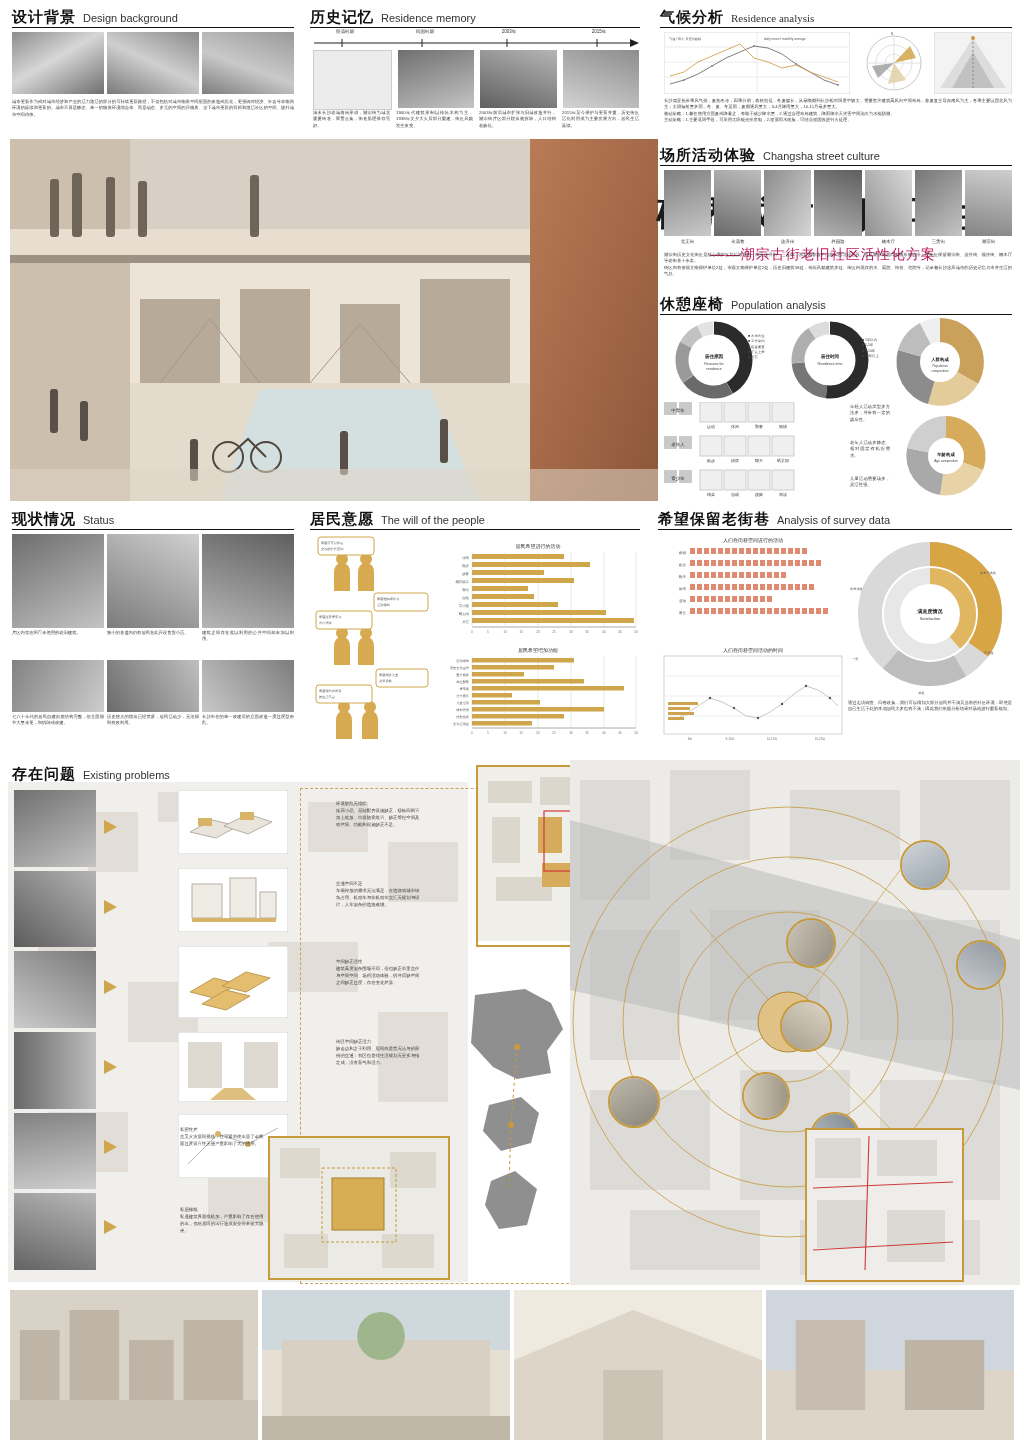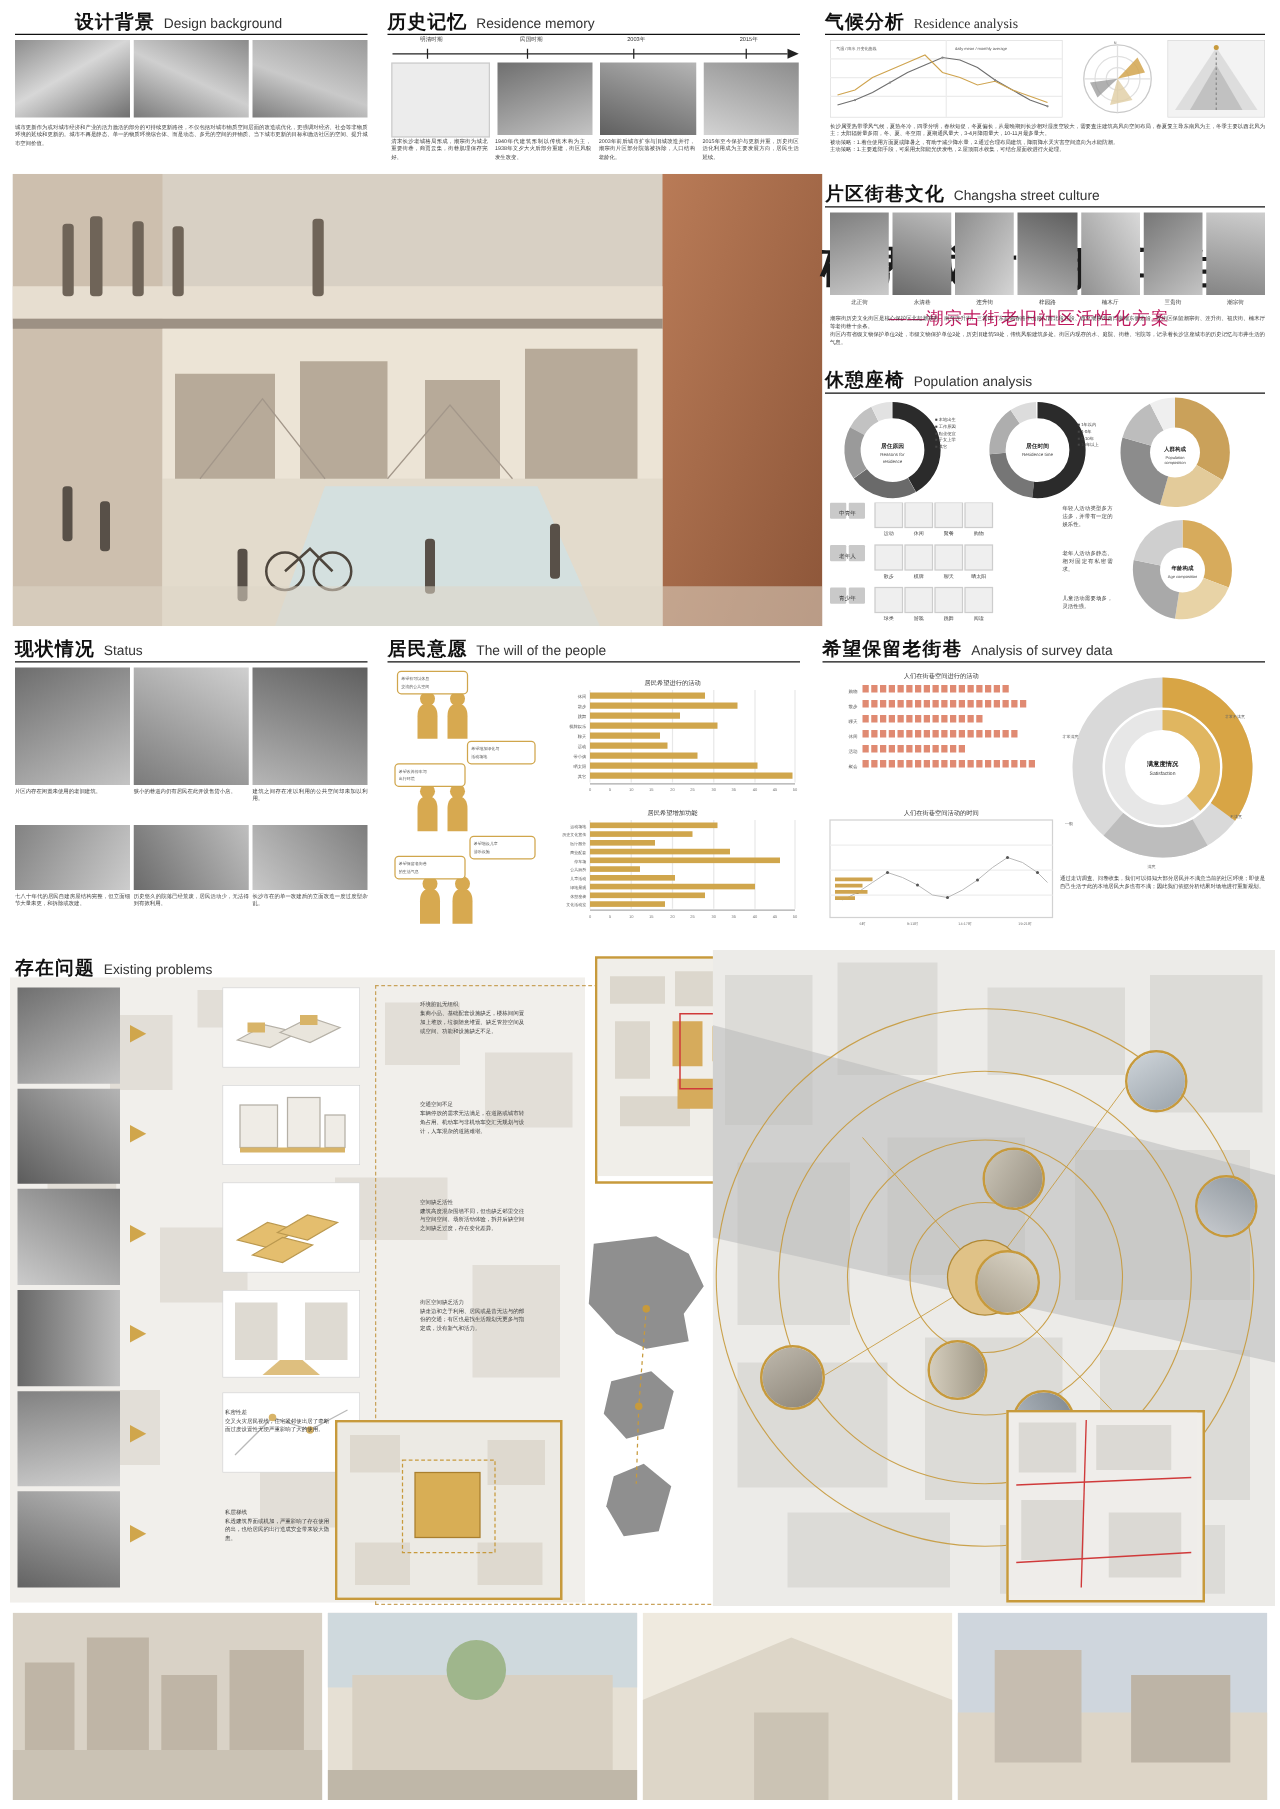--- a/index.html
+++ b/index.html
@@ -24,21 +24,21 @@
   .bottomrow{position:absolute;left:10px;top:1290px;width:1004px;height:150px;display:flex;gap:4px;}
   .bottomrow>div{flex:1;overflow:hidden;}
   .divtext{position:absolute;font-size:4.4px;line-height:1.6;color:#3c3c3c;writing-mode:horizontal-tb;}
   .panelbox{position:absolute;border:1px solid #cfcfcf;background:#fff;}
 </style>
 </head>
 <body>
 
 <div class="board">
 
-  <div class="sec-title" style="left:12px;top:8px;margin-left:48px;">
+  <div class="sec-title" style="left:12px;top:8px;">
     <span class="cn">设计背景</span>
     <span class="en">Design background</span>
   </div>
   <div class="rule" style="left:12px;top:27px;width:282px;"></div>
   <div style="position:absolute;left:12px;top:32px;width:282px;height:62px;display:flex;gap:3px;">
     <div class="ph bw" style="position:relative;flex:1;height:62px;background:linear-gradient(150deg,#8d8d8d,#d7d7d7 45%,#6f6f6f);"></div>
     <div class="ph bw" style="position:relative;flex:1;height:62px;background:linear-gradient(25deg,#7a7a7a,#cfcfcf 50%,#8b8b8b);"></div>
     <div class="ph bw" style="position:relative;flex:1;height:62px;background:linear-gradient(200deg,#9a9a9a,#c9c9c9 55%,#7d7d7d);"></div>
   </div>
   <div class="txt" style="left:12px;top:99px;width:282px;">城市更新作为或对城市经济和产业的活力激活的部分的可持续更新路径，不仅包括对城市物质空间层面的改造或优化，更强调对经济、社会等非物质环境的延续和更新的。城市不再是静态、单一的物质环境综合体、而是动态、多元的空间的开物质、当下城市更新的目标和激活社区的空间、提升城市空间价值。</div>
@@ -185,21 +185,21 @@
       <path d="M218 318 L238 300 L256 318" stroke="#4e463d" stroke-width="2" fill="none"></path>
       <rect x="0" y="330" width="648" height="32" fill="#ded5c6" opacity=".55"></rect>
     </svg>
   </div>
   <div class="hero-title">
     <div class="t1">破界成坊 潮宗再生</div>
     <div class="t2">——潮宗古街老旧社区活性化方案</div>
   </div>
 
   <div class="sec-title" style="left:660px;top:146px;">
-    <span class="cn">片区街巷文化</span>
+    <span class="cn">场所活动体验</span>
     <span class="en">Changsha street culture</span>
   </div>
   <div class="rule" style="left:660px;top:165px;width:352px;"></div>
   <div style="position:absolute;left:664px;top:170px;width:348px;height:66px;display:flex;gap:3px;">
     <div class="ph bw" style="position:relative;flex:1;background:linear-gradient(160deg,#7e7e7e,#cacaca);"></div>
     <div class="ph bw" style="position:relative;flex:1;background:linear-gradient(20deg,#6a6a6a,#bdbdbd);"></div>
     <div class="ph bw" style="position:relative;flex:1;background:linear-gradient(120deg,#8c8c8c,#d5d5d5);"></div>
     <div class="ph bw" style="position:relative;flex:1;background:linear-gradient(200deg,#5e5e5e,#b2b2b2);"></div>
     <div class="ph bw" style="position:relative;flex:1;background:linear-gradient(60deg,#909090,#d9d9d9);"></div>
     <div class="ph bw" style="position:relative;flex:1;background:linear-gradient(140deg,#767676,#c4c4c4);"></div>

